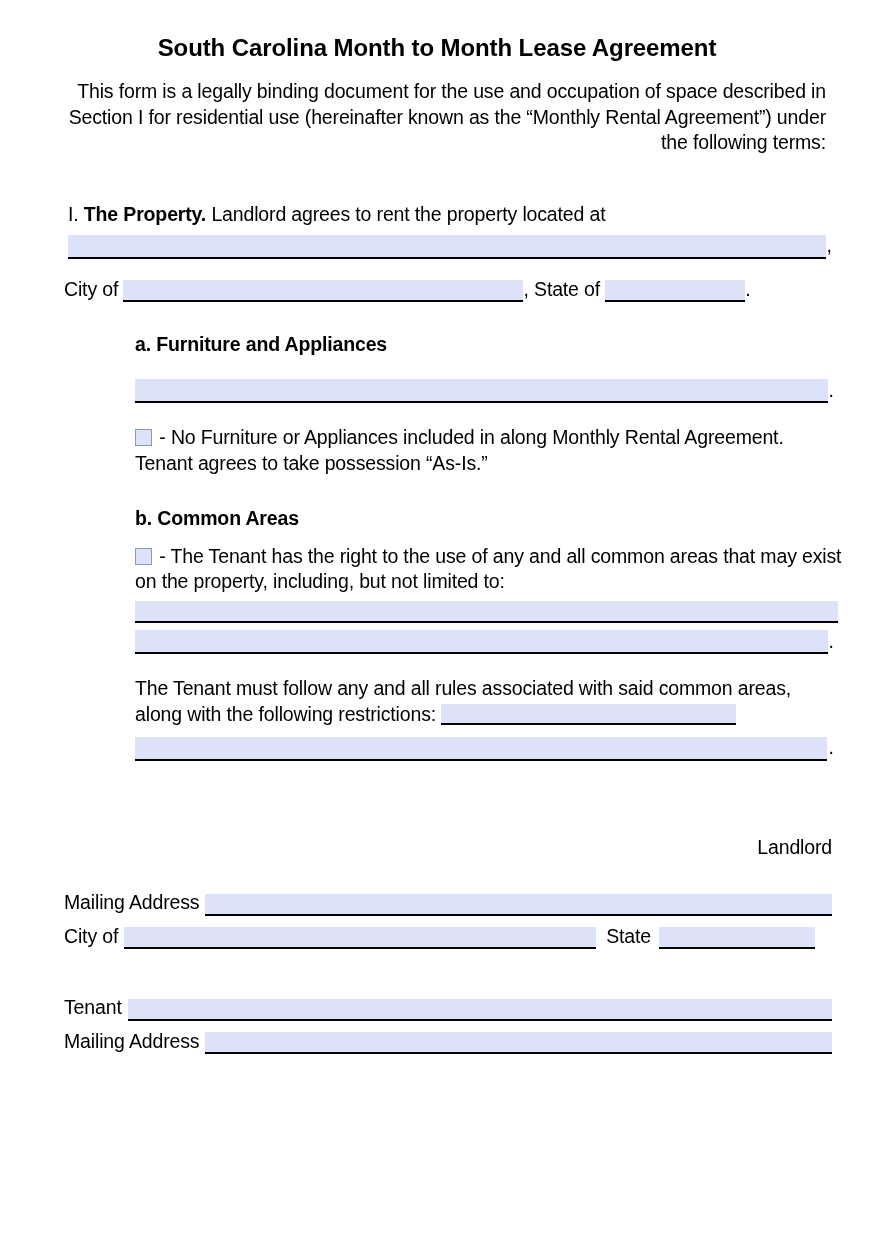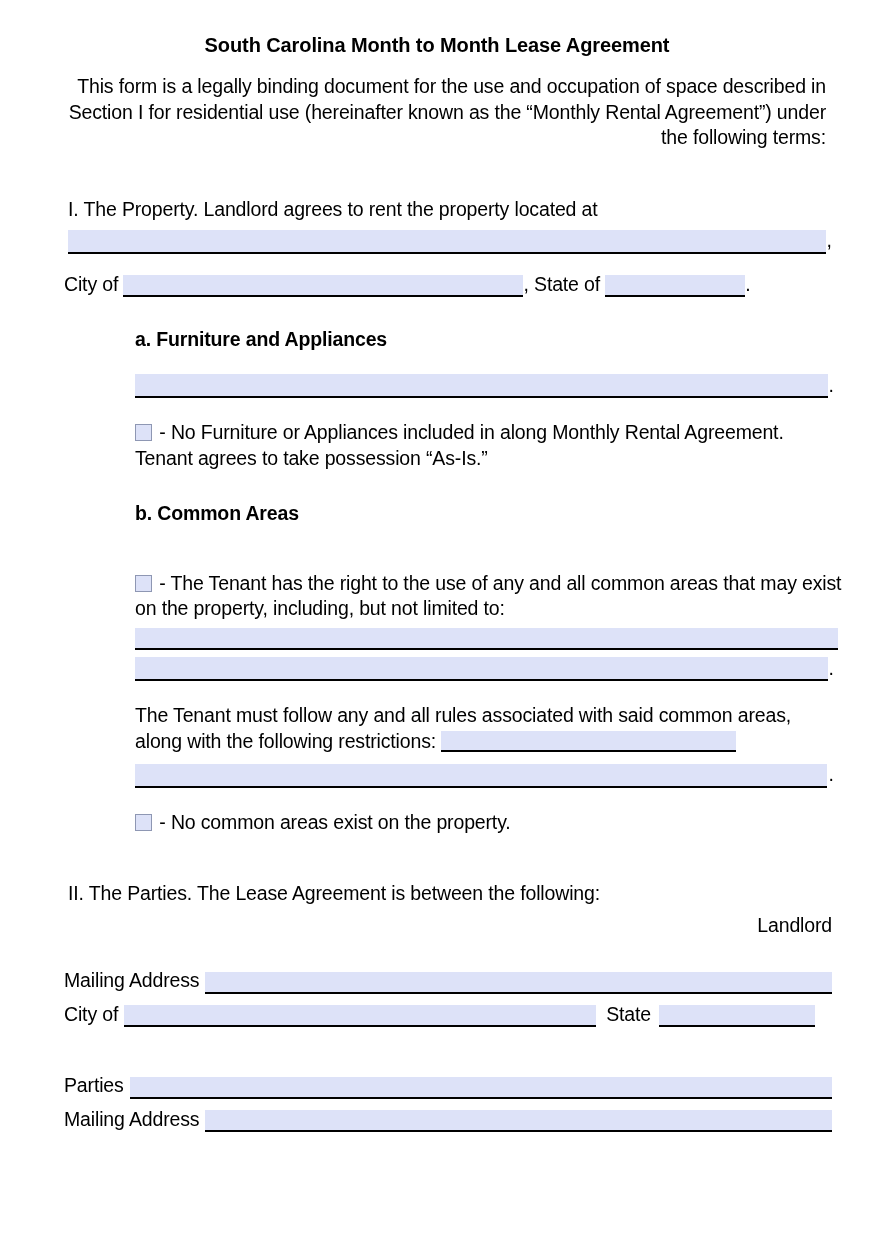--- a/index.html
+++ b/index.html
@@ -15,21 +15,21 @@
     position: relative;
     width: 874px;
     height: 1236px;
     background: #ffffff;
     overflow: hidden;
     box-sizing: border-box;
     padding: 0;
   }
   .doc-title {
     text-align: center;
-    font-size: 20px;
+    font-size: 24px;
     font-weight: bold;
     letter-spacing: -0.1px;
     margin: 0;
     padding-top: 33px;
     padding-left: 68px;
     padding-right: 68px;
     line-height: 1.25;
   }
   .body-para {
     margin: 0;
@@ -44,21 +44,21 @@
     padding-right: 48px;
     text-align: right;
   }
   .section-head {
     font-size: 19.5px;
     line-height: 25.5px;
     letter-spacing: -0.15px;
     padding-left: 68px;
     padding-right: 46px;
   }
-  .section-head b { font-weight: normal; }
+  .section-head b { font-weight: bold; }
 
   .indent {
     padding-left: 135px;
     padding-right: 40px;
   }
   .sub-head {
     font-size: 19.5px;
     font-weight: bold;
     line-height: 25.5px;
     letter-spacing: -0.15px;
@@ -164,21 +164,21 @@
   <div class="indent body-para">
     <span class="cbox"></span><span> - No Furniture or Appliances included in along Monthly Rental Agreement. Tenant agrees to take possession “As-Is.”</span>
   </div>
 
   <div class="spacer-lg"></div>
 
   <div class="indent sub-head">b. Common Areas</div>
 
   <div class="spacer-sm"></div>
 
-  <div class="indent body-para" style="padding-right:26px;margin-top:32px;">
+  <div class="indent body-para" style="padding-right:26px;">
     <span class="cbox"></span><span> - The Tenant has the right to the use of any and all common areas that may exist on the property, including, but not limited to:</span>
   </div>
 
   <div class="indent" style="margin-top:6px; padding-right:36px;">
     <span class="fill-block"></span>
   </div>
 
   <div class="indent" style="margin-top:6px; display:flex; align-items:flex-end; font-size:19.5px; line-height:25.5px;">
     <span class="fill-grow" style="flex:1 1 auto; background:#dde2f8; border-bottom:2px solid #000; height:22px;"></span>
     <span style="margin-left:1px;">.</span>
@@ -190,30 +190,23 @@
     <span>The Tenant must follow any and all rules associated with said common areas, along with the following restrictions: </span><span class="fill" style="width:295px;"></span>
   </div>
 
   <div class="indent" style="margin-top:8px; display:flex; align-items:flex-end; font-size:19.5px; line-height:25.5px;">
     <span class="fill-grow" style="flex:1 1 auto; background:#dde2f8; border-bottom:2px solid #000; height:22px; margin-right:22px;"></span>
     <span style="margin-left:-20px;">.</span>
   </div>
 
   <div class="spacer-md"></div>
 
-  <div class="indent body-para">
-    <span class="cbox"></span><span> - No common areas exist on the property.</span>
-  </div>
 
   <div class="spacer-xl"></div>
 
-  <div class="section-head">
-    <span>II.</span>
-    <b>The Parties.</b><span> The Lease Agreement is between the following:</span>
-  </div>
 
   <div class="row-line" style="margin-top:6px;flex-direction:column;">
     <span class="lbl">Landlord</span>
     <span class="fill-grow" style="flex:1 1 auto; margin-left:6px;"></span>
   </div>
 
   <div class="row-line" style="margin-top:8px;">
     <span class="lbl">Mailing Address</span>
     <span class="fill-grow" style="flex:1 1 auto; margin-left:6px;"></span>
   </div>
@@ -221,21 +214,21 @@
   <div class="row-line" style="margin-top:8px;">
     <span class="lbl">City of</span>
     <span class="fill-grow" style="width:472px; margin-left:6px;"></span>
     <span class="lbl" style="margin-left:10px;text-align:center;">State</span>
     <span class="fill-grow" style="width:156px; margin-left:8px;"></span>
   </div>
 
   <div class="spacer-xl"></div>
 
   <div class="row-line">
-    <span class="lbl">Parties</span>
+    <span class="lbl">Tenant</span>
     <span class="fill-grow" style="flex:1 1 auto; margin-left:6px;"></span>
   </div>
 
   <div class="row-line" style="margin-top:8px;">
     <span class="lbl">Mailing Address</span>
     <span class="fill-grow" style="flex:1 1 auto; margin-left:6px;"></span>
   </div>
 
 </div>
 

